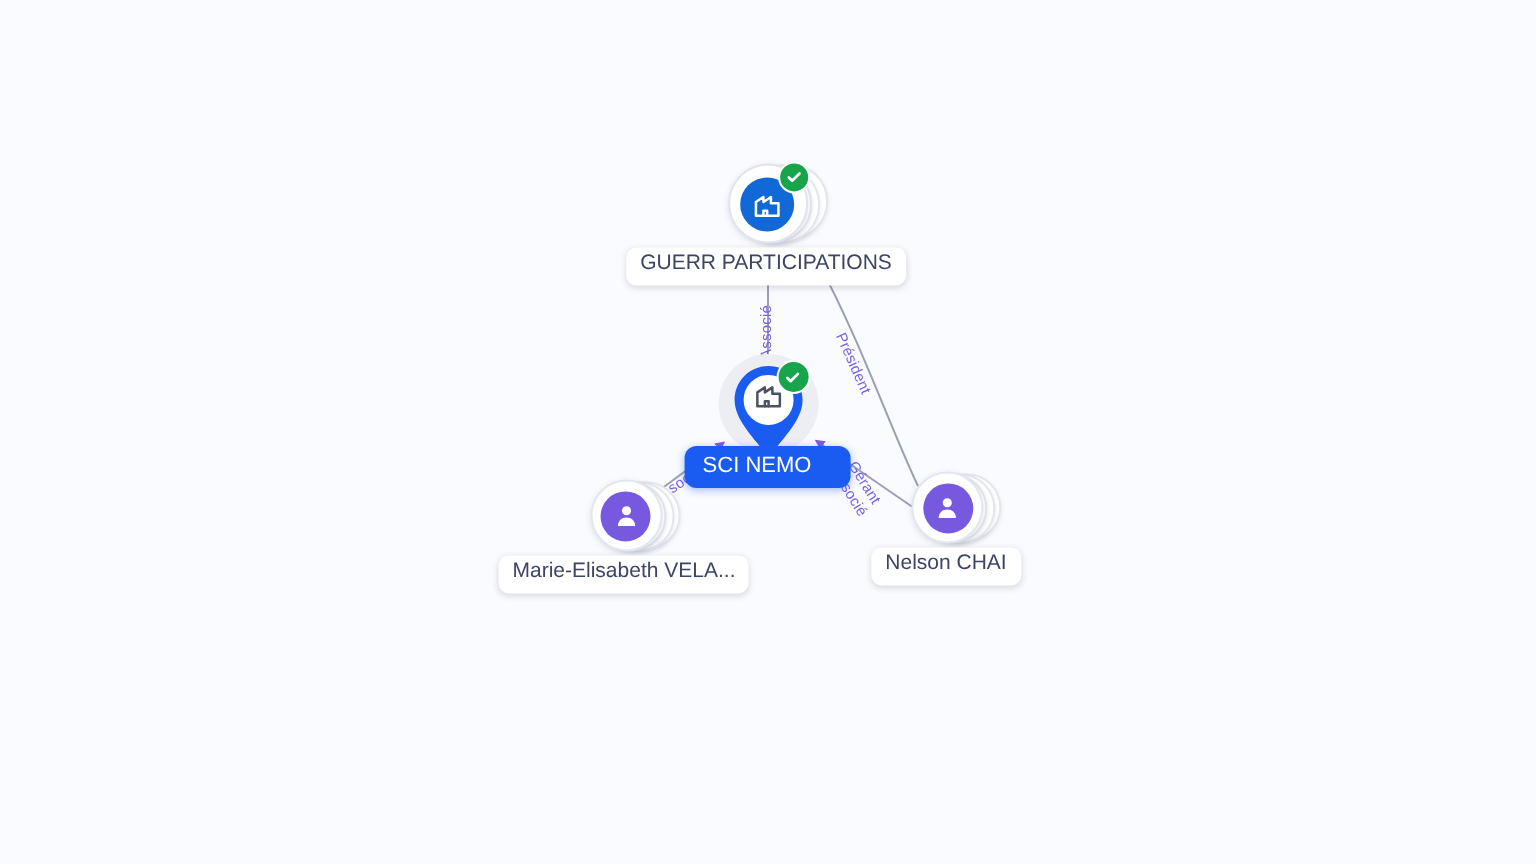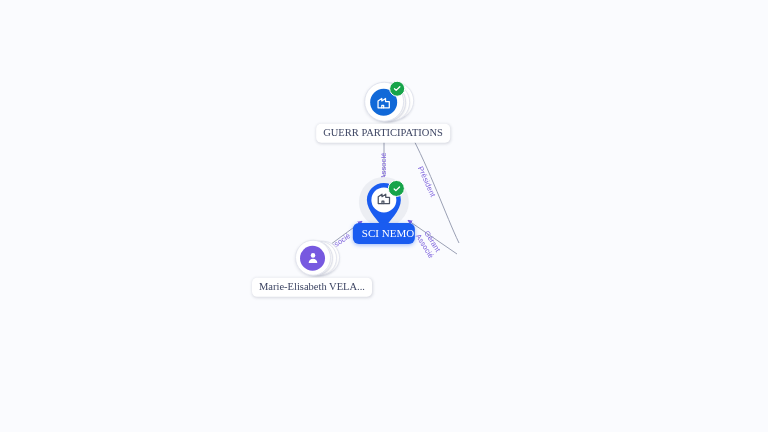--- a/index.html
+++ b/index.html
@@ -31,21 +31,20 @@
     pointer-events: none;
   }
 
   
   .node {
     position: absolute;
     transform: translate(-50%, -50%);
     display: flex;
     flex-direction: column;
     align-items: center;
-    font-family: Liberation Serif, serif;
   }
 
   
   .stack {
     position: relative;
     display: block;
   }
   .stack-ring {
     position: absolute;
     border-radius: 50%;
@@ -160,21 +159,21 @@
     color: #3d4563;
     white-space: nowrap;
     line-height: 1.1;
     z-index: 5;
   }
   .node-label.focus {
     background: #1a5cf0;
     color: #ffffff;
     font-size: 11px;
     border-radius: 6px;
-    padding: 4px 1px 5px 9px;
+    padding: 4px 20px 5px 9px;
     box-shadow: 0 1px 4px rgba(26,92,240,.42);
   }
 
   
   .edge-label {
     position: absolute;
     font-size: 7.5px;
     color: #7b5fdc;
     white-space: nowrap;
     transform-origin: 50% 50%;
@@ -280,14 +279,31 @@
           <svg width="14" height="14" viewBox="0 0 24 24" fill="#ffffff">
             <circle cx="12" cy="8" r="3.9"></circle>
             <path d="M4.6 21c0-4.3 3.3-7.2 7.4-7.2s7.4 2.9 7.4 7.2z"></path>
           </svg>
         </div>
       </div>
     </div>
     <div class="node-label">Marie-Elisabeth VELA...</div>
   </div>
 
+  <div class="node" style="left:473px; top:264px;">
+    <div class="stack" style="width:34px; height:34px;">
+      <div class="stack-ring" style="width:32px;height:32px;left:11px;top:0.5px;"></div>
+      <div class="stack-ring" style="width:33px;height:33px;left:7px;top:0.5px;"></div>
+      <div class="stack-ring" style="width:33px;height:33px;left:3px;top:0.5px;"></div>
+
+      <div class="person-disc">
+        <div class="person-inner">
+          <svg width="14" height="14" viewBox="0 0 24 24" fill="#ffffff">
+            <circle cx="12" cy="8" r="3.9"></circle>
+            <path d="M4.6 21c0-4.3 3.3-7.2 7.4-7.2s7.4 2.9 7.4 7.2z"></path>
+          </svg>
+        </div>
+      </div>
+    </div>
+    <div class="node-label">Nelson CHAI</div>
+  </div>
 
 </div>
 
 </body></html>

